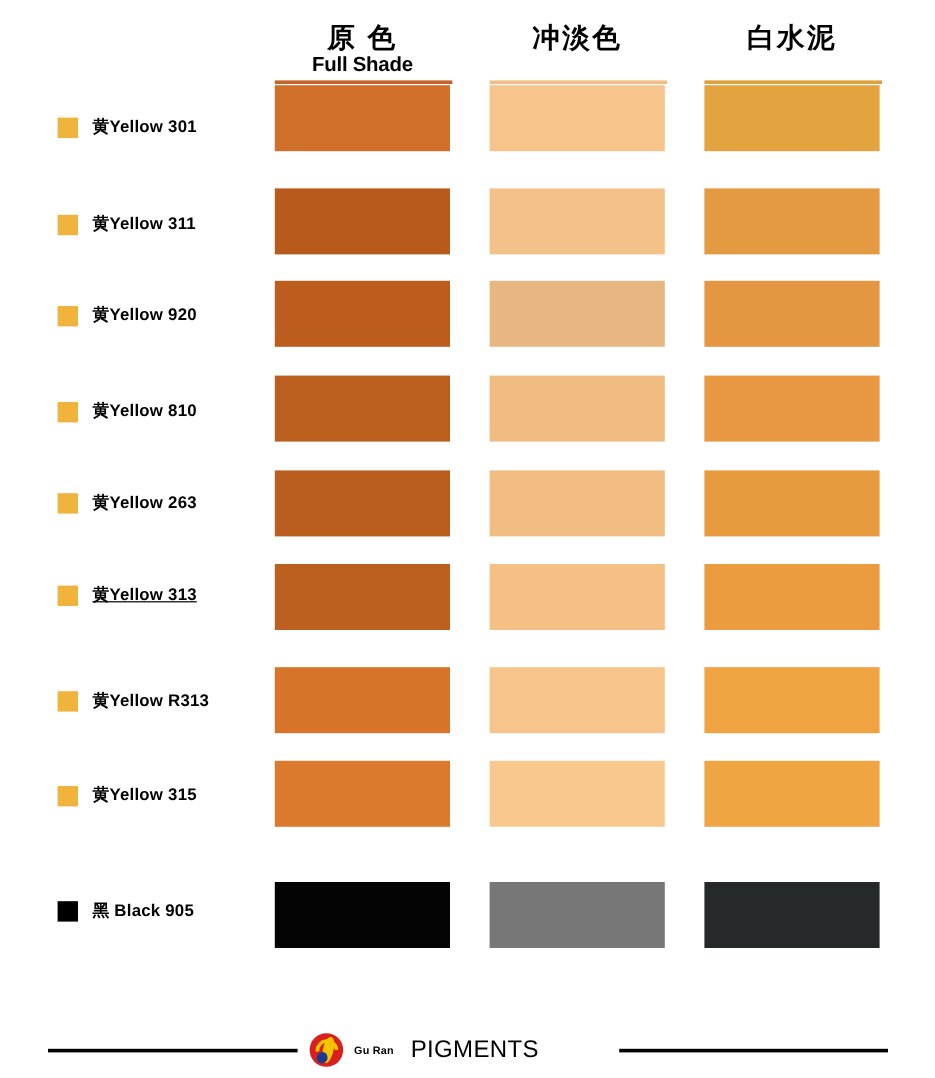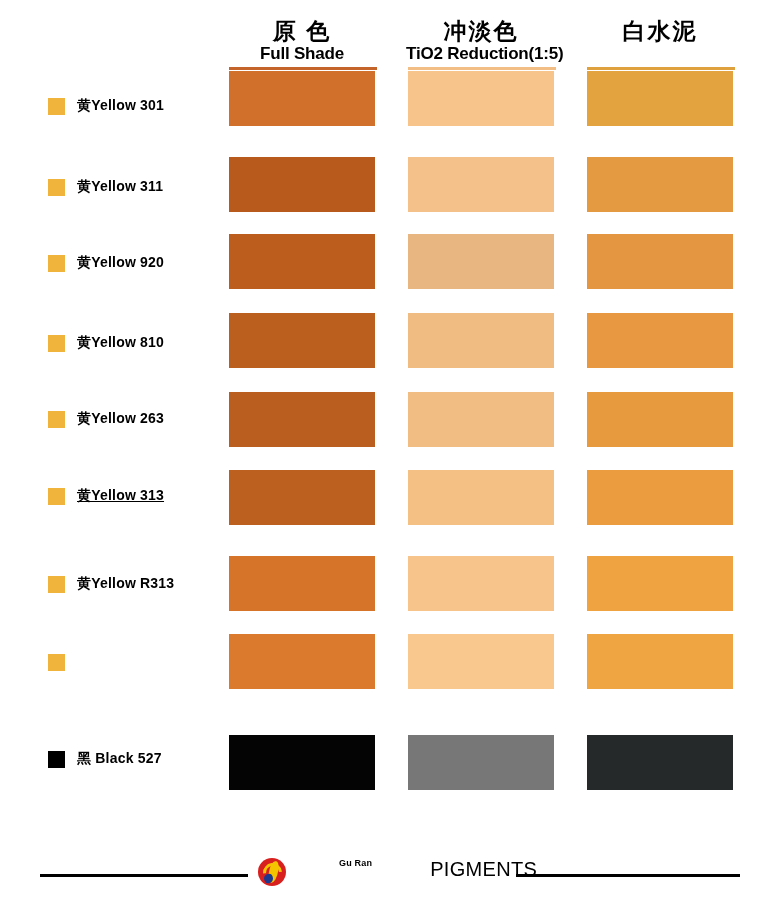--- a/index.html
+++ b/index.html
@@ -104,23 +104,22 @@
     background: #000000;
   }
   .rule-left  { left: 40px;  width: 208px; }
   .rule-right { left: 516px; width: 224px; }
 
   .brandblock {
     position: absolute;
     left: 258px;
     top: 0px;
     display: flex;
-    align-items: flex-start;
+    align-items: center;
     height: 34px;
-    gap: 44px;
   }
   .logo-mark {
     width: 28px;
     height: 28px;
     border-radius: 50%;
     background: #D8201F;
     position: relative;
     overflow: hidden;
     flex: 0 0 auto;
   }
@@ -170,21 +169,20 @@
   <div class="header-row">
 
     <div class="col-head" style="left:227px;">
       <span class="cn">原 色</span>
       <span class="en">Full  Shade</span>
     </div>
     <div class="col-underline" style="left:229px; background:#C4642A;"></div>
 
     <div class="col-head" style="left:406px;">
       <span class="cn">冲淡色</span>
-      <span class="en">TiO2 Reduction(1:5)</span>
     </div>
     <div class="col-underline" style="left:408px; background:#F3BE85;"></div>
 
     <div class="col-head" style="left:585px;">
       <span class="cn">白水泥</span>
     </div>
     <div class="col-underline" style="left:587px; background:#DFA13D;"></div>
   </div>
 
   <div id="rows-host">
@@ -247,29 +245,30 @@
           <span class="swatch-chip" style="background: rgb(240, 180, 60);"></span>
           <span class="txt">黄Yellow R313</span>
         </div>
         <div class="patch" style="left: 229px; top: 556px; background: rgb(214, 117, 42);"></div>
         <div class="patch" style="left: 408px; top: 556px; background: rgb(247, 197, 140);"></div>
         <div class="patch" style="left: 587px; top: 556px; background: rgb(239, 164, 65);"></div>
       </div>
       <div class="row" style="top: 0px;">
         <div class="row-label" style="top: 654px;">
           <span class="swatch-chip" style="background: rgb(240, 180, 60);"></span>
+          <span class="txt">黄Yellow 315</span>
         </div>
         <div class="patch" style="left: 229px; top: 634px; background: rgb(219, 122, 44);"></div>
         <div class="patch" style="left: 408px; top: 634px; background: rgb(248, 200, 143);"></div>
         <div class="patch" style="left: 587px; top: 634px; background: rgb(239, 165, 66);"></div>
       </div>
       <div class="row" style="top: 0px;">
         <div class="row-label" style="top: 750px;">
           <span class="swatch-chip" style="background: rgb(0, 0, 0);"></span>
-          <span class="txt">黑 Black 527</span>
+          <span class="txt">黑 Black 905</span>
         </div>
         <div class="patch" style="left: 229px; top: 735px; background: rgb(4, 4, 4);"></div>
         <div class="patch" style="left: 408px; top: 735px; background: rgb(119, 119, 120);"></div>
         <div class="patch" style="left: 587px; top: 735px; background: rgb(38, 41, 42);"></div>
       </div>
     </div>
 
   <div class="footer">
     <div class="rule rule-left"></div>
     <div class="rule rule-right"></div>

